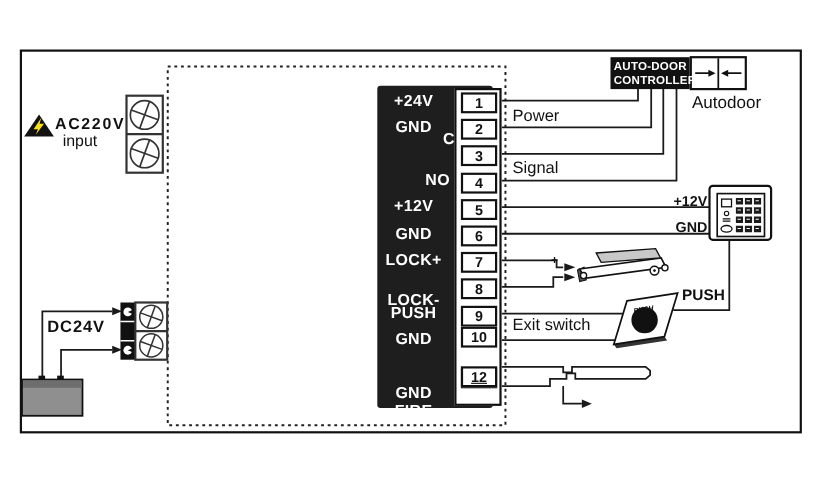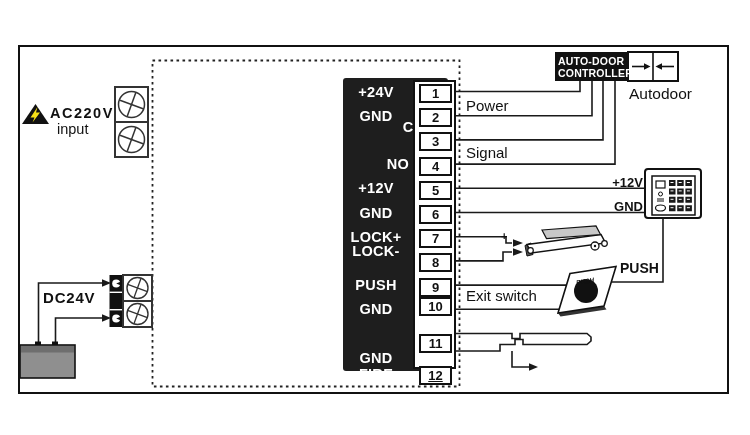--- a/index.html
+++ b/index.html
@@ -165,39 +165,39 @@
 </svg>
 
 <div class="abs strip" id="strip">
     <div class="term-label" style="top: 4.5px;">+24V</div>
     <div class="term-label" style="top: 28.7px;">GND</div>
     <div class="term-label" style="top: 40px; margin-left: 44px;">COM</div>
     <div class="term-label" style="top: 77.1px; text-align: right;">NO</div>
     <div class="term-label" style="top: 101.3px;">+12V</div>
     <div class="term-label" style="top: 125.5px;">GND</div>
     <div class="term-label" style="top: 149.7px;">LOCK+</div>
-    <div class="term-label" style="top: 164px;">LOCK-</div>
+    <div class="term-label" style="top: 186px;">LOCK-</div>
     <div class="term-label" style="top: 198.1px;">PUSH</div>
     <div class="term-label" style="top: 222.3px;">GND</div>
     <div class="term-label" style="top: 246.5px; margin-top: 40px;">FIRE</div>
     <div class="term-label" style="top: 270.7px;">GND</div>
   </div>
 <div class="abs numcol" id="numcol">
     <div class="term-num" style="top: 2px;">1</div>
     <div class="term-num" style="top: 26.2px;">2</div>
     <div class="term-num" style="top: 50.4px;">3</div>
     <div class="term-num" style="top: 74.6px;">4</div>
     <div class="term-num" style="top: 98.8px;">5</div>
     <div class="term-num" style="top: 123px;">6</div>
     <div class="term-num" style="top: 147.2px;">7</div>
     <div class="term-num" style="top: 171.4px;">8</div>
     <div class="term-num" style="top: 195.6px;">9</div>
     <div class="term-num" style="top: 215px;">10</div>
     <div class="term-num" style="top: 252px;">11</div>
-    <div class="term-num" style="top: 284px; text-decoration: underline;">12</div>
+    <div class="term-num" style="top: 251px; text-decoration: underline;">12</div>
   </div>
 
 <div class="abs lbl bold" style="left:50px;top:105px;font-size:14.5px;letter-spacing:1.5px;">AC220V</div>
 <div class="abs lbl" style="left:57px;top:121px;font-size:14.5px;">input</div>
 <div class="abs lbl bold" style="left:43px;top:289px;font-size:15px;letter-spacing:.8px;">DC24V</div>
 
 <div class="abs ctrl-box">
   <div>AUTO-DOOR</div>
   <div>CONTROLLER</div>
 </div>

